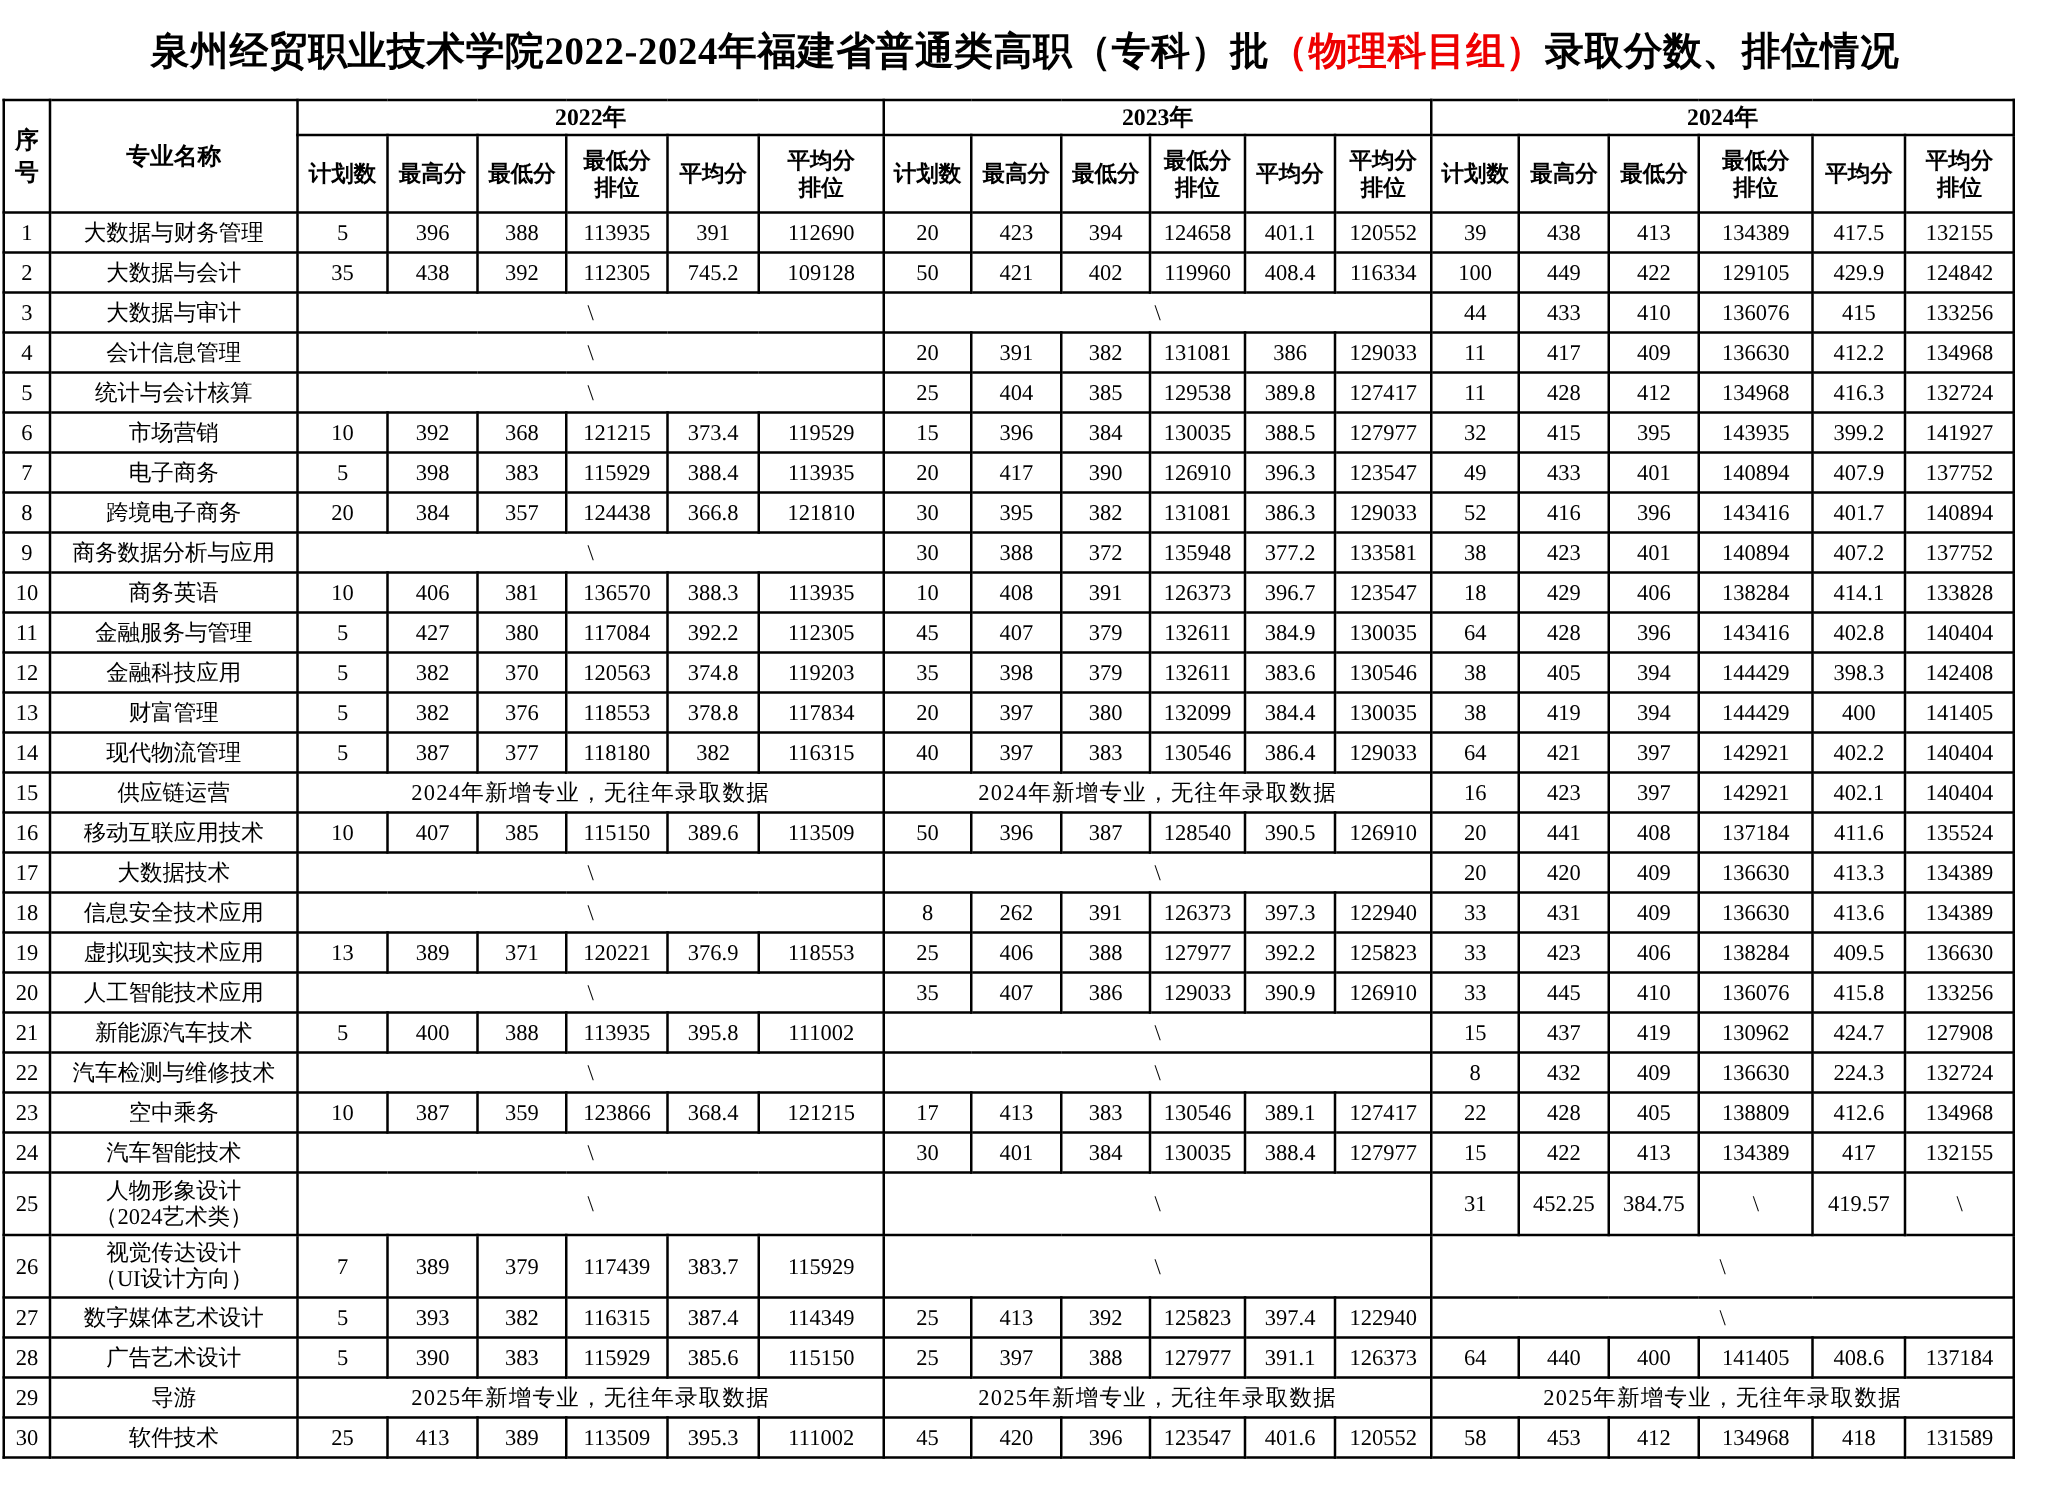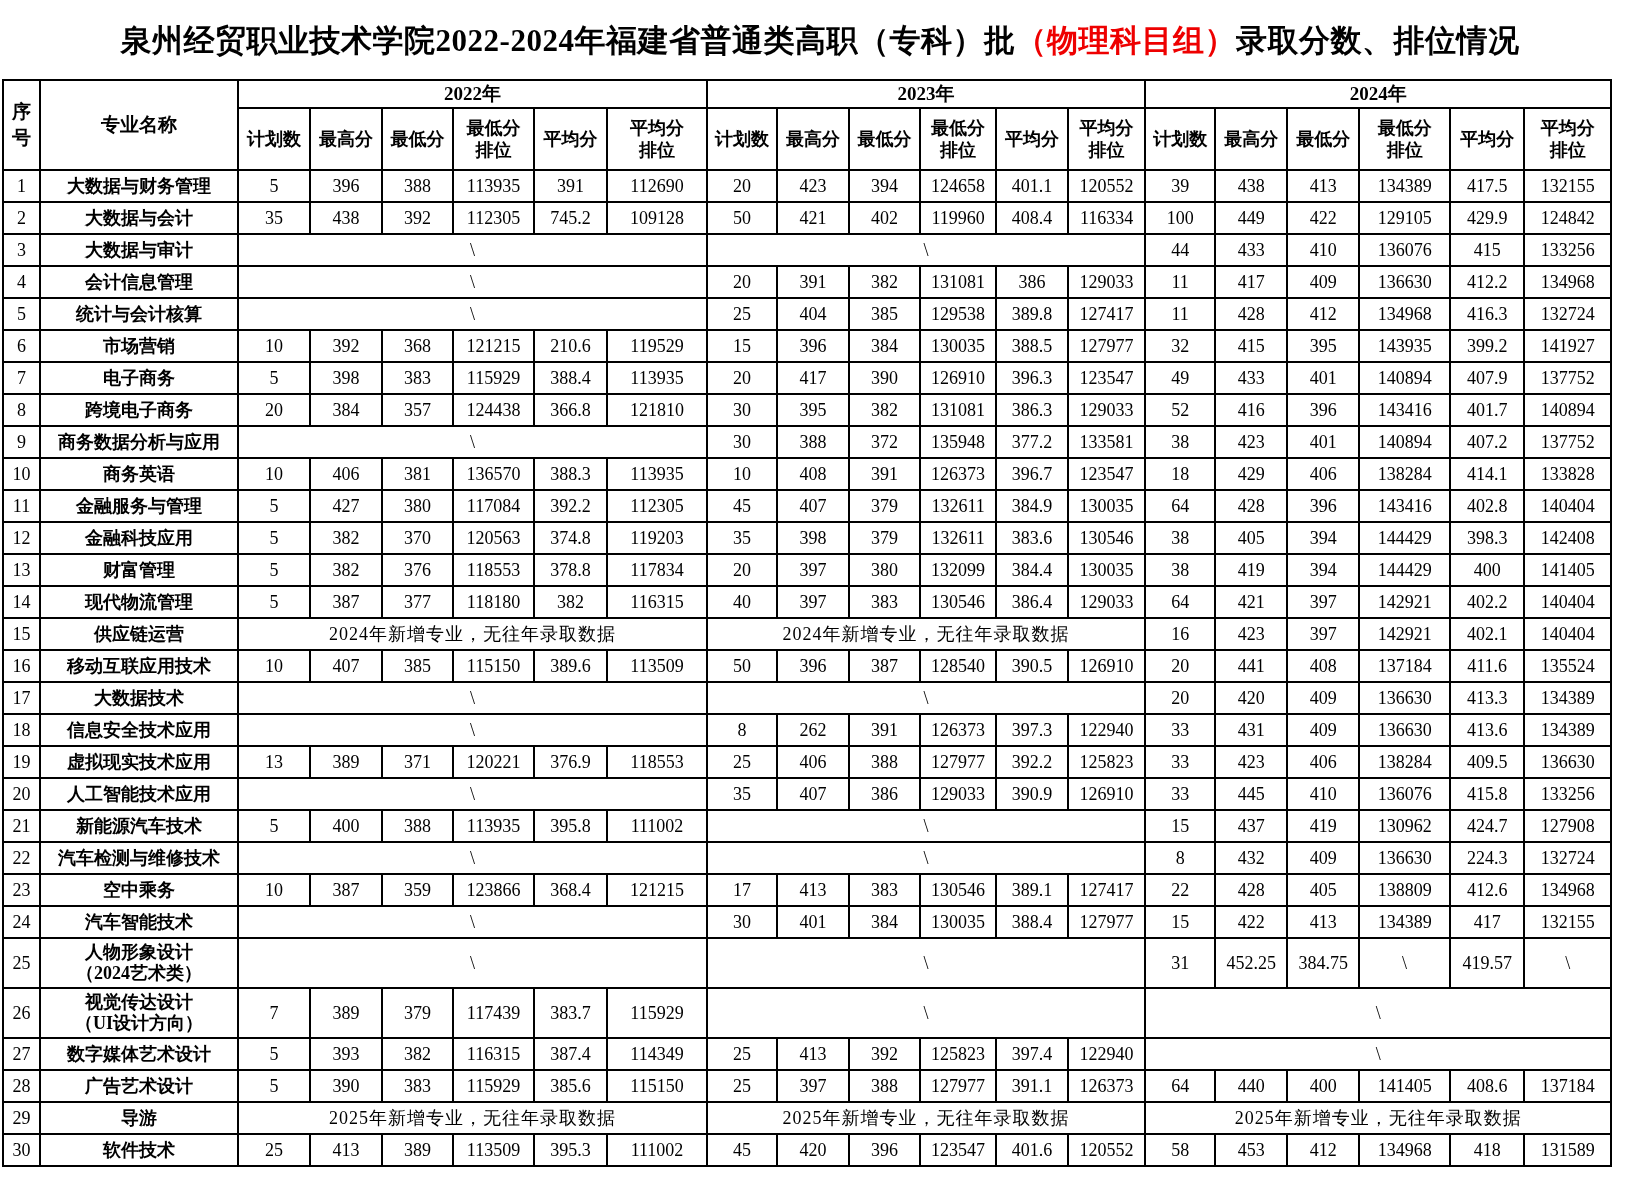--- a/index.html
+++ b/index.html
@@ -24,21 +24,21 @@
   th,td{
     border:2px solid var(--border);
     text-align:center;vertical-align:middle;
     padding:0 1px;overflow:hidden;
   }
   thead th{font-weight:bold;background:var(--bg);}
   tr.year-row th{height:26px;font-size:19px;}
   tr.metric-row th{height:60px;font-size:18px;line-height:1.25;white-space:pre-line;}
   tbody td{font-size:18px;height:30px;line-height:1.15;}
   tbody tr.tall td{height:48px;}
-  td.major-cell{white-space:pre-line;font-weight:bold;}
+  td.major-cell{white-space:pre-line;}
   td.note-cell{letter-spacing:1px;}
 </style>
 </head>
 <body>
 
 <div>
   <h1 class="title"><span>泉州经贸职业技术学院2022-2024年福建省普通类高职（专科）批</span><span class="hl">（物理科目组）</span><span>录取分数、排位情况</span></h1>
 
   <table>
     <colgroup>
@@ -189,21 +189,21 @@
           <td>416.3</td>
           <td>132724</td>
         </tr>
         <tr class="">
           <td>6</td>
           <td class="major-cell">市场营销</td>
           <td>10</td>
           <td>392</td>
           <td>368</td>
           <td>121215</td>
-          <td>210.6</td>
+          <td>373.4</td>
           <td>119529</td>
           <td>15</td>
           <td>396</td>
           <td>384</td>
           <td>130035</td>
           <td>388.5</td>
           <td>127977</td>
           <td>32</td>
           <td>415</td>
           <td>395</td>

